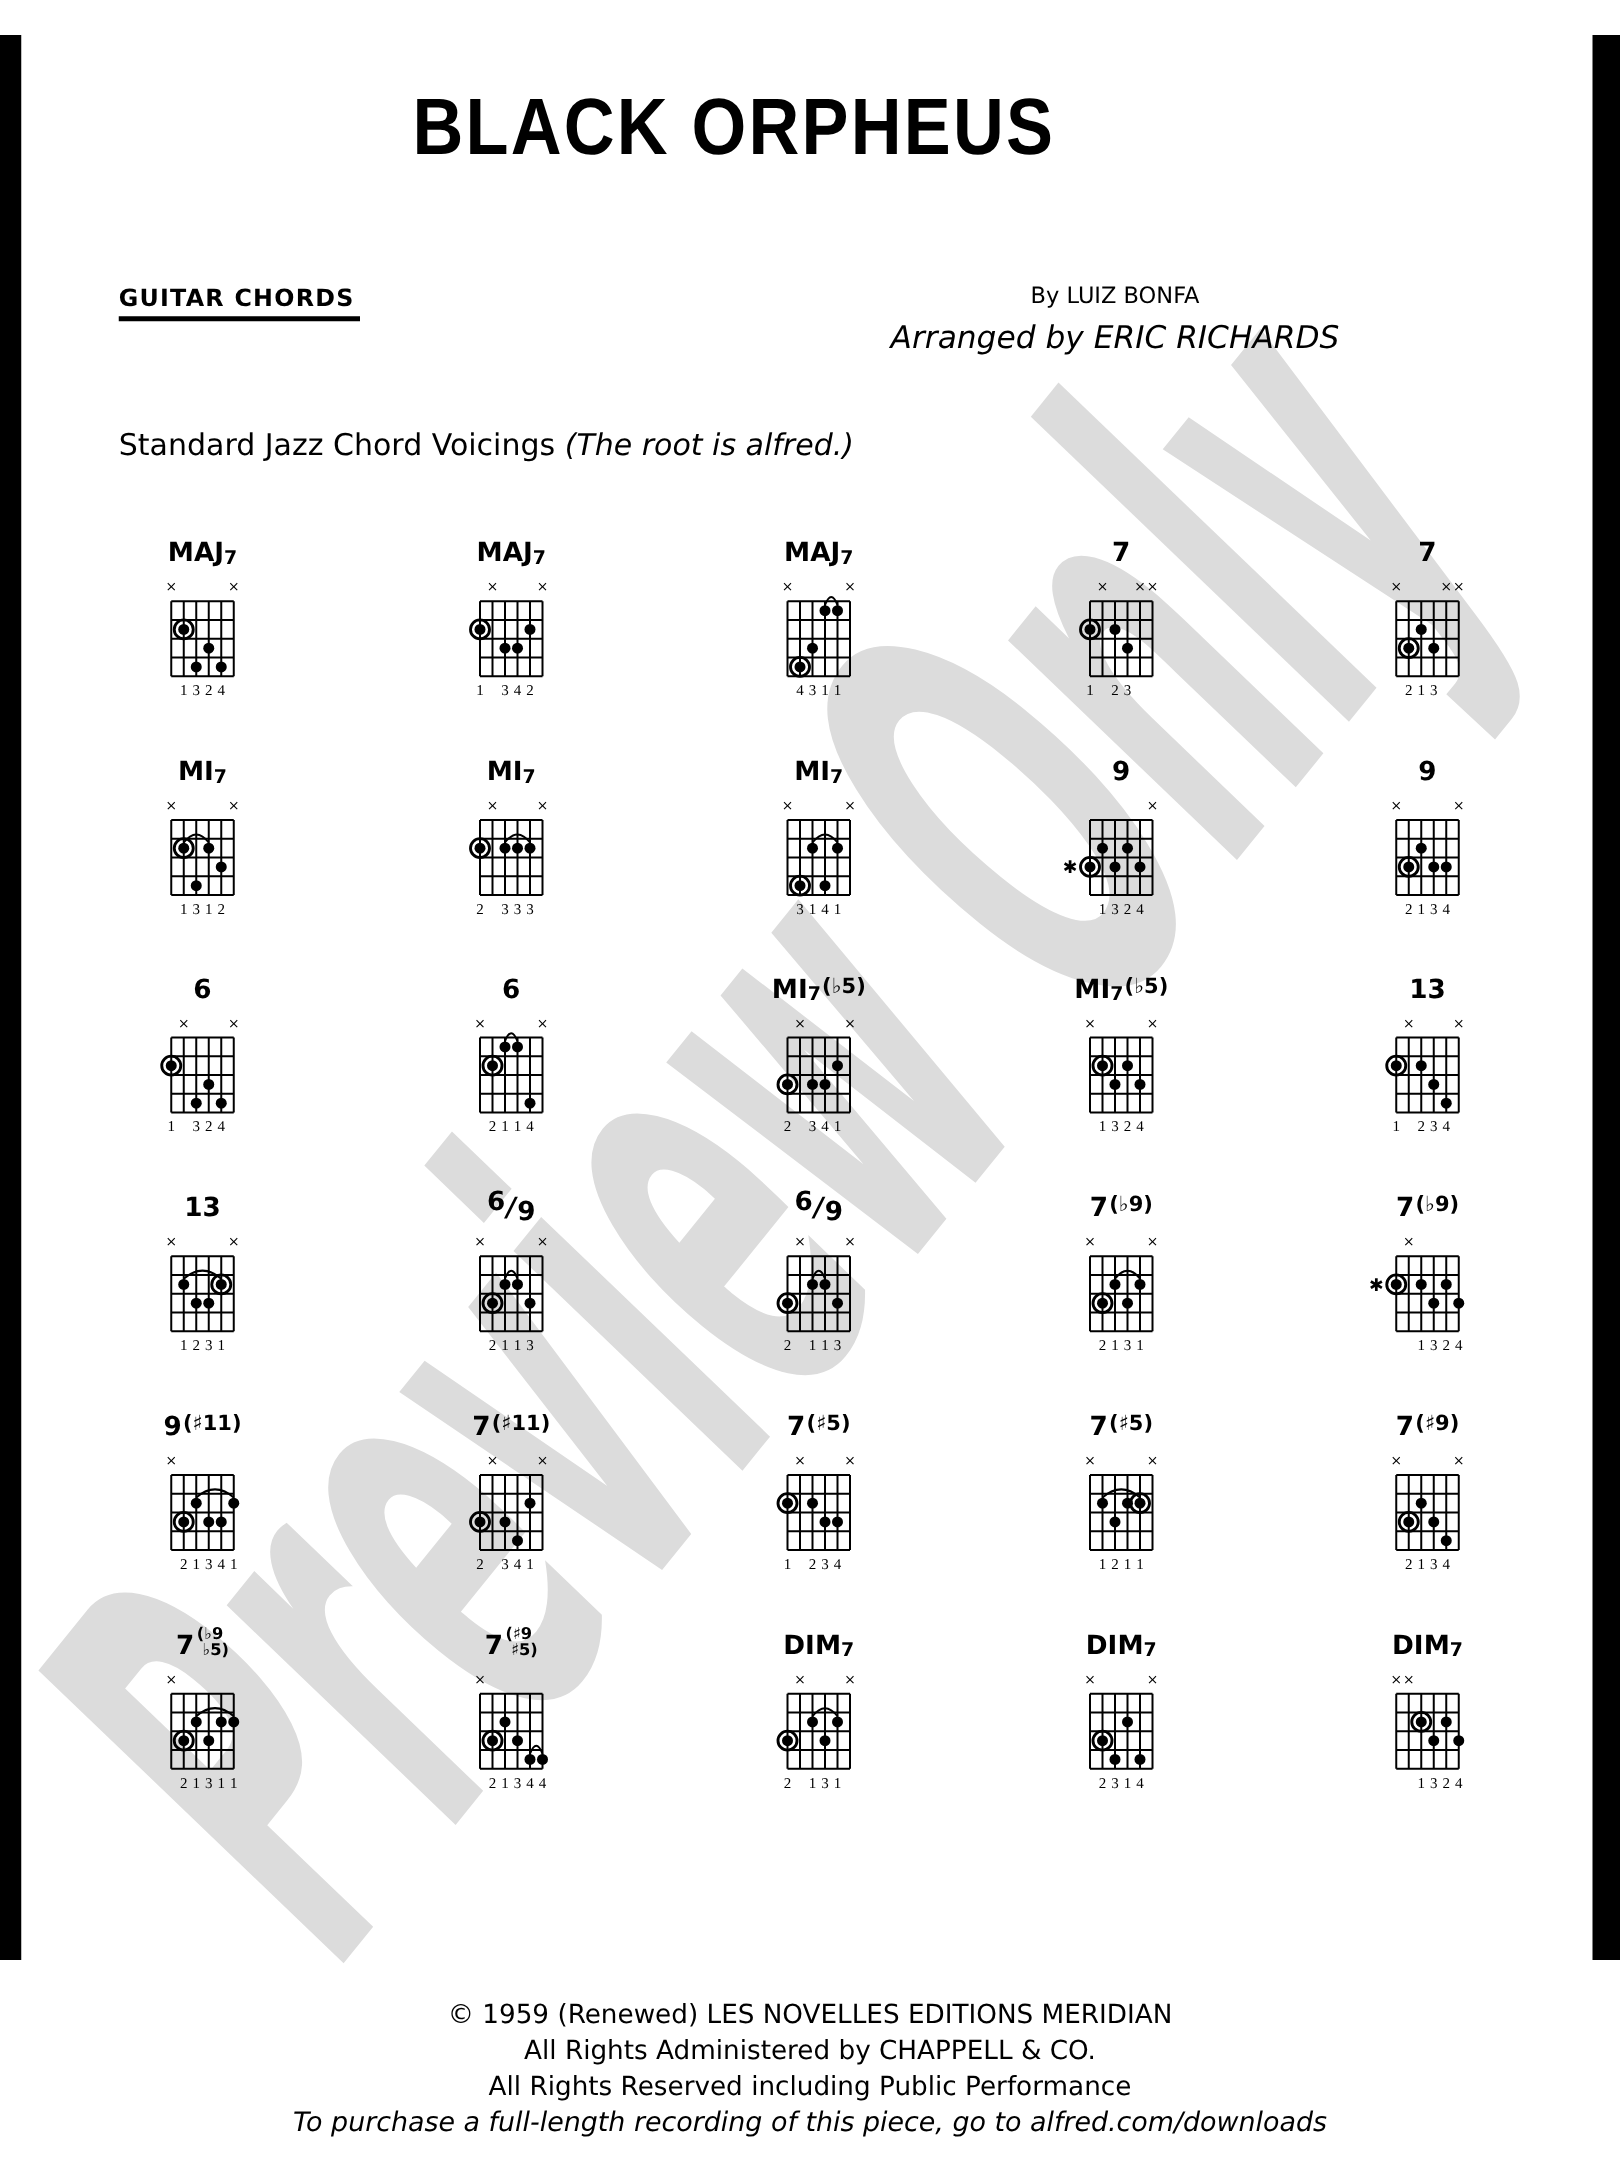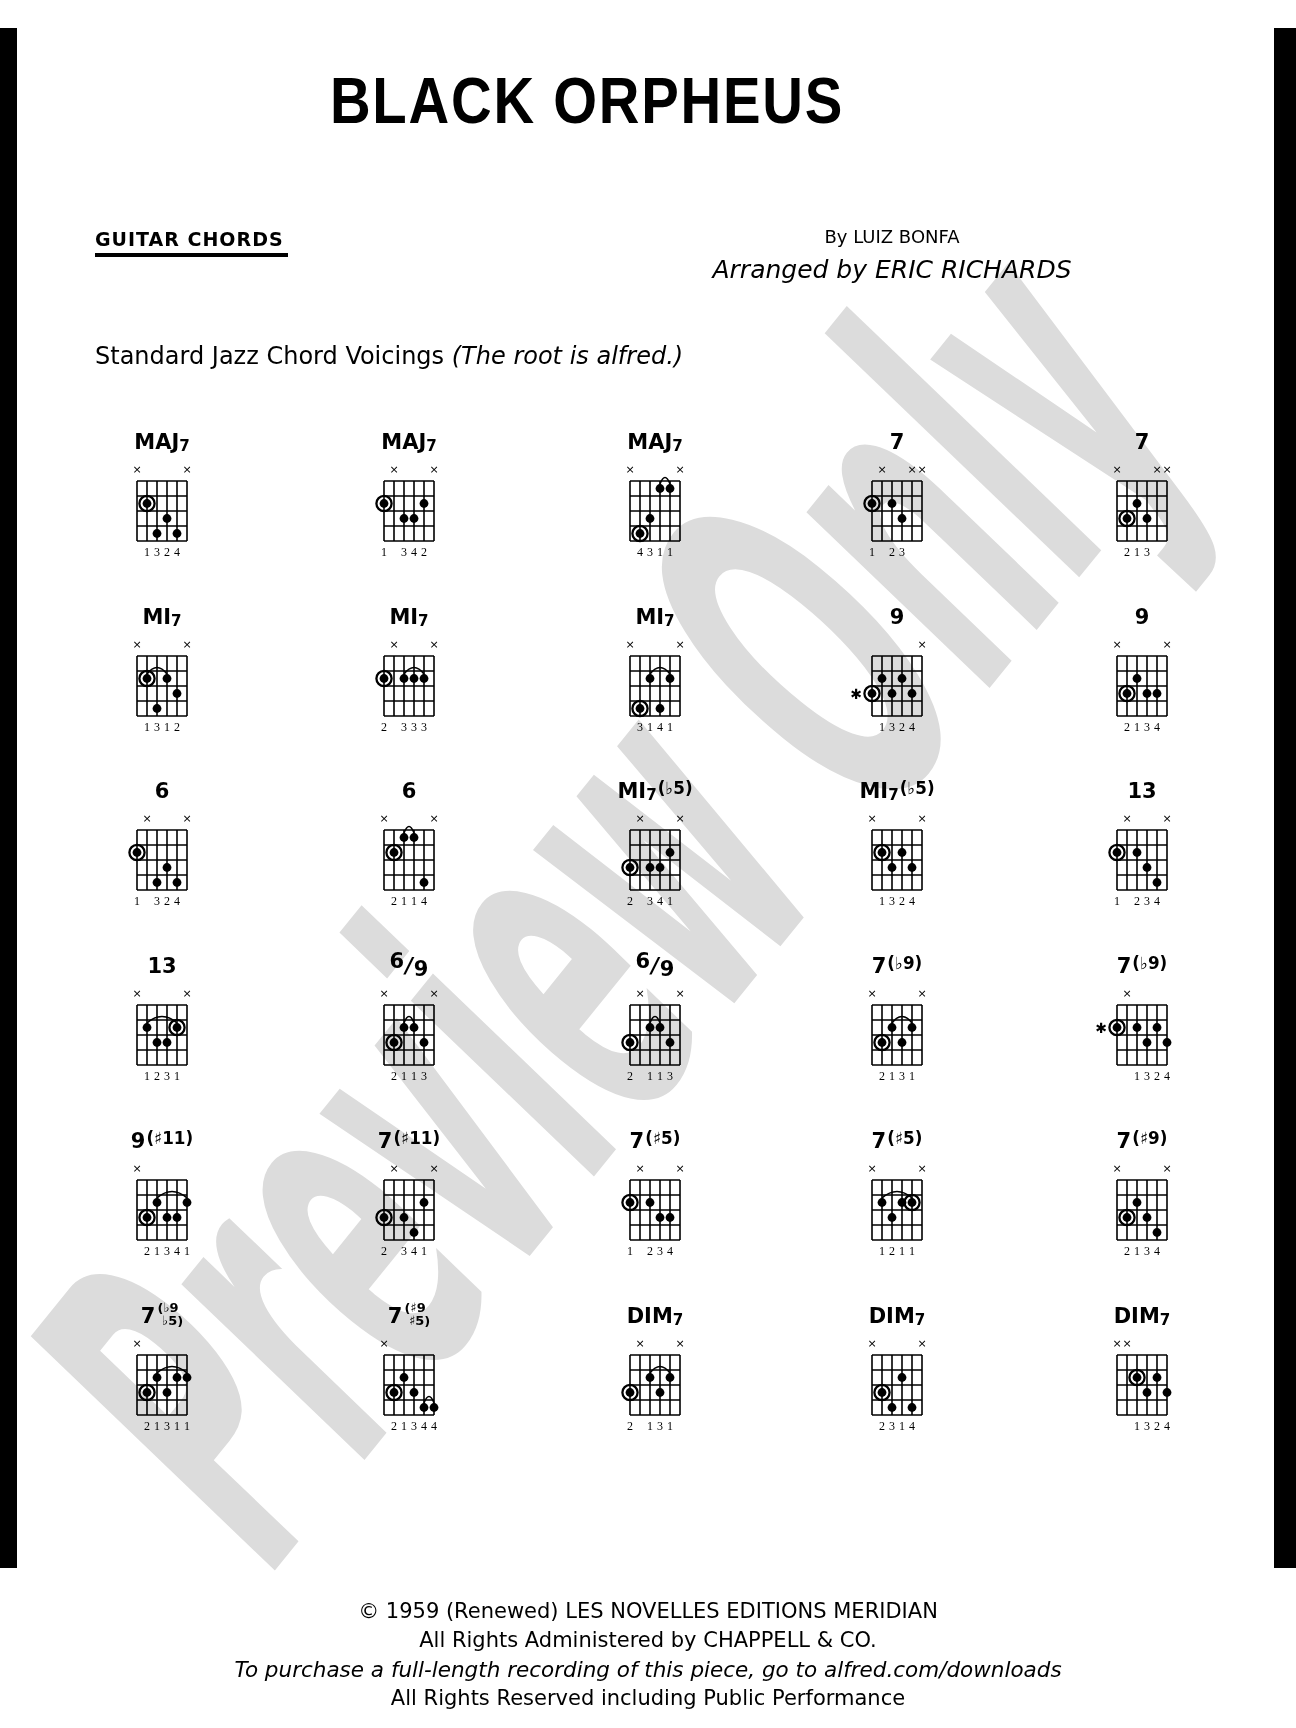--- a/index.html
+++ b/index.html
@@ -602,16 +602,16 @@
           <text x="75" y="115" text-anchor="middle" font-size="12" font-family="&quot;Liberation Serif&quot;,serif">2</text>
           <text x="85" y="115" text-anchor="middle" font-size="12" font-family="&quot;Liberation Serif&quot;,serif">4</text>
         </svg>
       </div>
     </div>
 
 
   <div class="copyright">
     <div class="cline">© 1959 (Renewed) LES NOVELLES EDITIONS MERIDIAN</div>
     <div class="cline">All Rights Administered by CHAPPELL &amp; CO.</div>
+    <div class="cline">All Rights Reserved including Public Performance</div>
     <div class="cline italic">To purchase a full-length recording of this piece, go to alfred.com/downloads</div>
-    <div class="cline">All Rights Reserved including Public Performance</div>
   </div>
 </div>
 
 </body></html>

